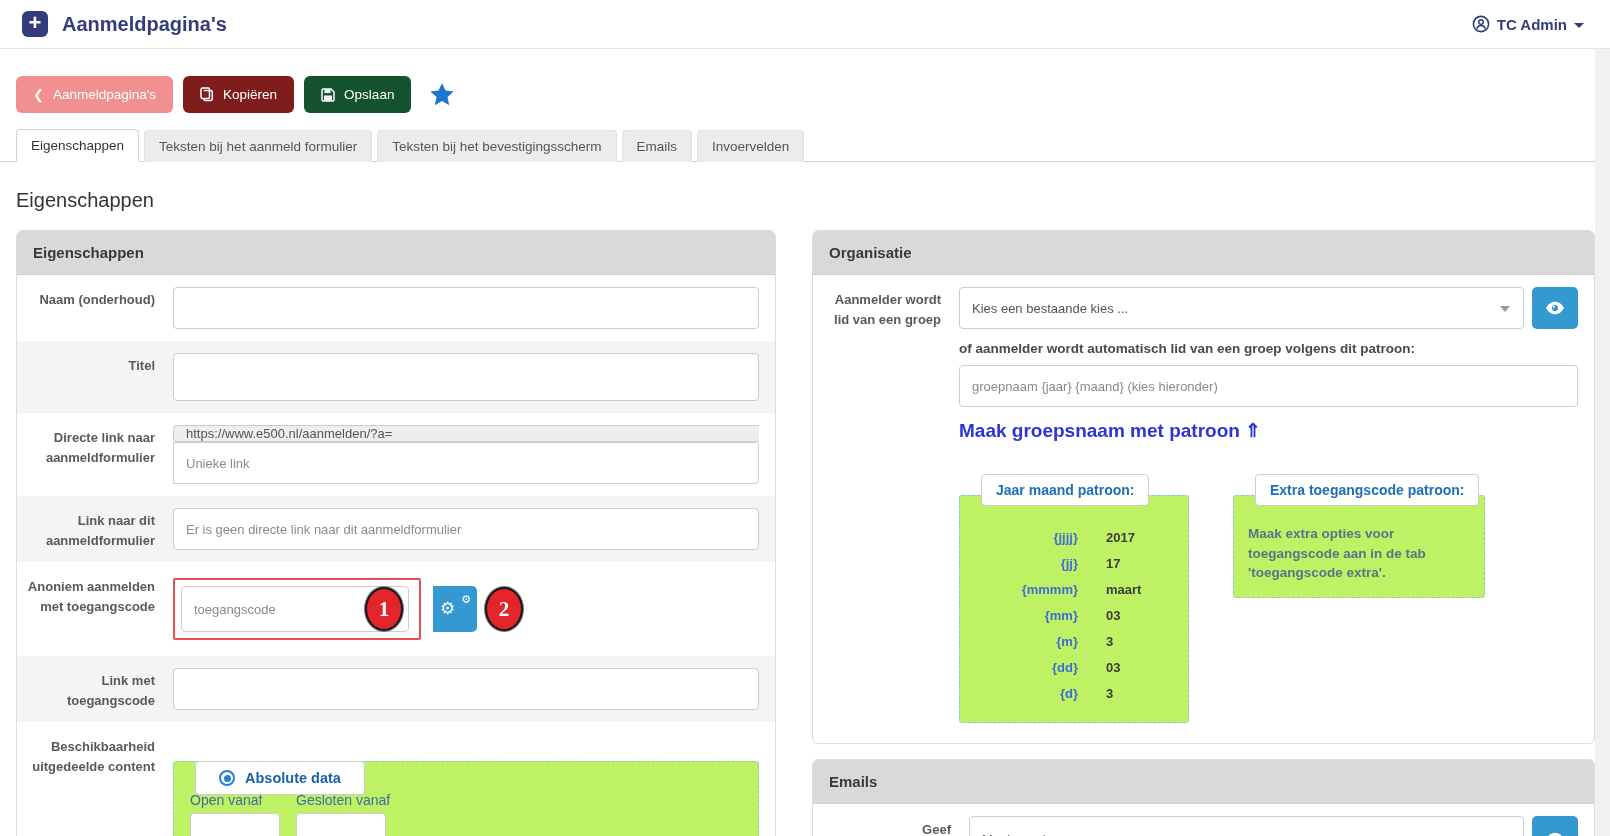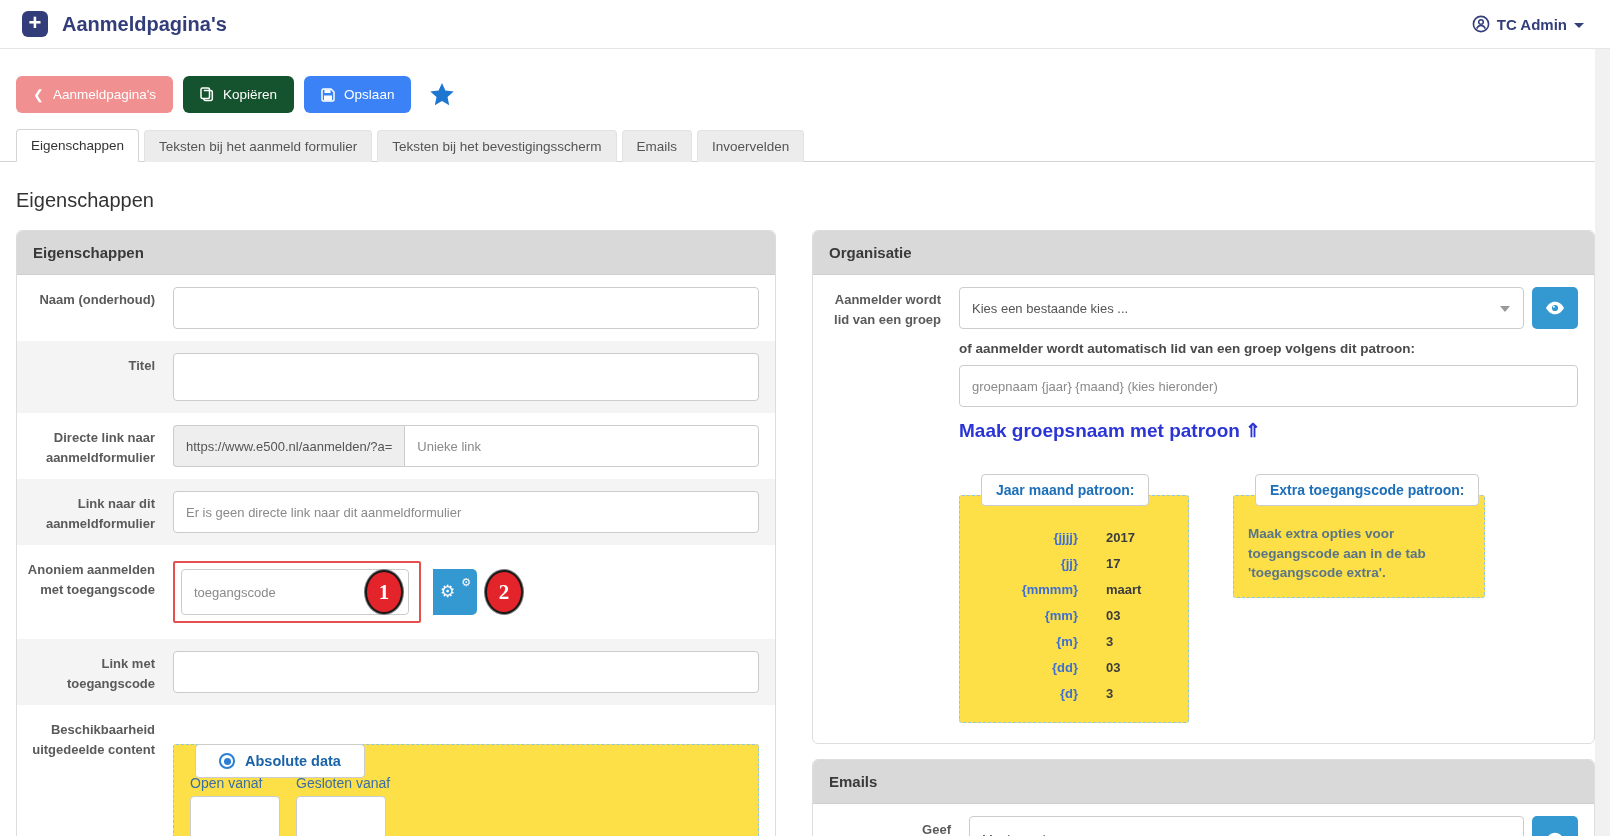--- a/index.html
+++ b/index.html
@@ -26,22 +26,22 @@
   .user-caret { width:0; height:0; border-left:5px solid transparent; border-right:5px solid transparent; border-top:5px solid #333d79; margin-top:2px; }
   
   .toolbar { display:flex; align-items:center; gap:10px; margin:27px 0 0 16px; }
   .btn {
     border:none; border-radius:6px; color:#fff; font-size:13.5px;
     padding:11px 17px; display:flex; align-items:center; gap:9px; cursor:pointer;
     font-family:"Liberation Sans", sans-serif;
   }
   .btn-back { background:#f19090; }
   .btn-back .chev::before { content:"\276E"; font-size:13px; }
-  .btn-copy { background:#14532d; }
-  .btn-save { background:#3b82f6; }
+  .btn-copy { background:#7f1d1d; }
+  .btn-save { background:#14532d; }
   .star-icon { margin-left:8px; cursor:pointer; display:flex; }
   
   .tabbar { display:flex; align-items:flex-end; padding-left:16px; margin-top:15px; border-bottom:1px solid #d4d4d4; }
   .tab {
     font-size:13.5px; color:#555; background:#ececec; border:1px solid #e2e2e2; border-bottom:none;
     border-radius:4px 4px 0 0; padding:8px 14px; margin-right:5px; margin-bottom:0;
     cursor:pointer; position:relative; top:1px; white-space:nowrap;
   }
   .tab.active { background:#fff; border-color:#d4d4d4; color:#333; border-bottom:1px solid #fff; }
   
@@ -62,21 +62,21 @@
   }
   .fcontent { flex:1; min-width:0; padding:12px 16px 12px 4px; }
   
   .inp {
     width:100%; height:42px; border:1px solid #ccc; border-radius:4px;
     padding:0 12px; font-size:13px; color:#555; background:#fff; outline:none;
     font-family:"Liberation Sans", sans-serif;
   }
   .inp::placeholder { color:#8a8a8a; opacity:1; }
   .inp.tall { height:48px; }
-  .igroup { display:flex; }
+  .igroup { display:flex;flex-direction:column; }
   .igroup .addon {
     background:#eee; border:1px solid #ccc; border-right:none; border-radius:4px 0 0 4px;
     display:flex; align-items:center; padding:0 12px; font-size:13px; color:#555; white-space:nowrap;
   }
   .igroup .inp { border-radius:0 4px 4px 0; }
   
   .anoniem-row { display:flex; align-items:center; position:relative; padding:4px 0; }
   .red-outline { border:2px solid #e4504e; border-radius:2px; padding:6px 10px 6px 6px; display:flex; align-items:center; position:relative; }
   .red-outline .inp { width:228px; height:46px; }
   .ann-circle {
@@ -95,21 +95,21 @@
   .ann-c2 { margin-left:8px; }
   
   .fieldset { position:relative; margin-top:4px; }
   .fs-legend {
     position:absolute; top:0; left:22px; z-index:2;
     background:#fff; border:1px solid #ccc; border-radius:4px;
     padding:8px 23px; display:flex; align-items:center; gap:10px;
   }
   .fs-legend .fs-label { font-weight:bold; font-size:14.5px; color:#1a63a8; }
   .dashed {
-    border:1px dashed #8ec6e4; background:#fde047; border-radius:3px; margin-top:21px;
+    border:1px dashed #8ec6e4; background:#bef264; border-radius:3px; margin-top:21px;
   }
   .dashed.abs-body { padding:30px 16px 14px 16px; display:flex; gap:16px; }
   .date-col { display:flex; flex-direction:column; }
   .date-label { font-size:14px; color:#3a6ea5; margin-bottom:5px; }
   .date-inp { width:90px; height:46px; }
   
   .radio { width:16px; height:16px; border-radius:50%; background:#fff; border:2px solid #2a7fd4; position:relative; flex:none; cursor:pointer; }
   .radio.checked::after { content:""; position:absolute; left:2.5px; top:2.5px; width:7px; height:7px; border-radius:50%; background:#2a7fd4; }
   
   .org-label { width:142px; }

